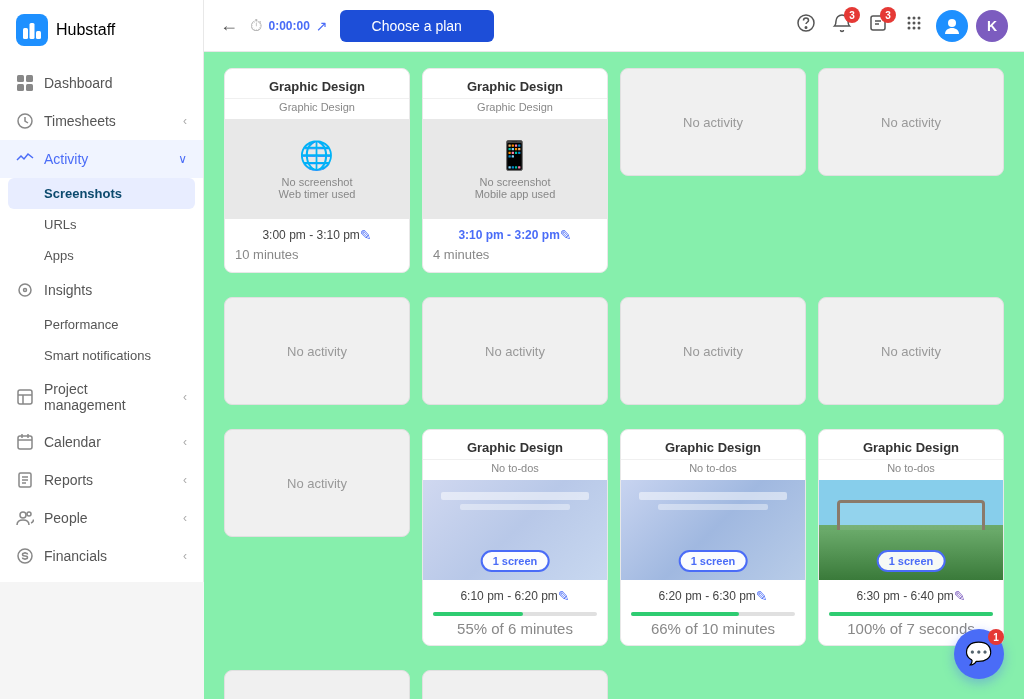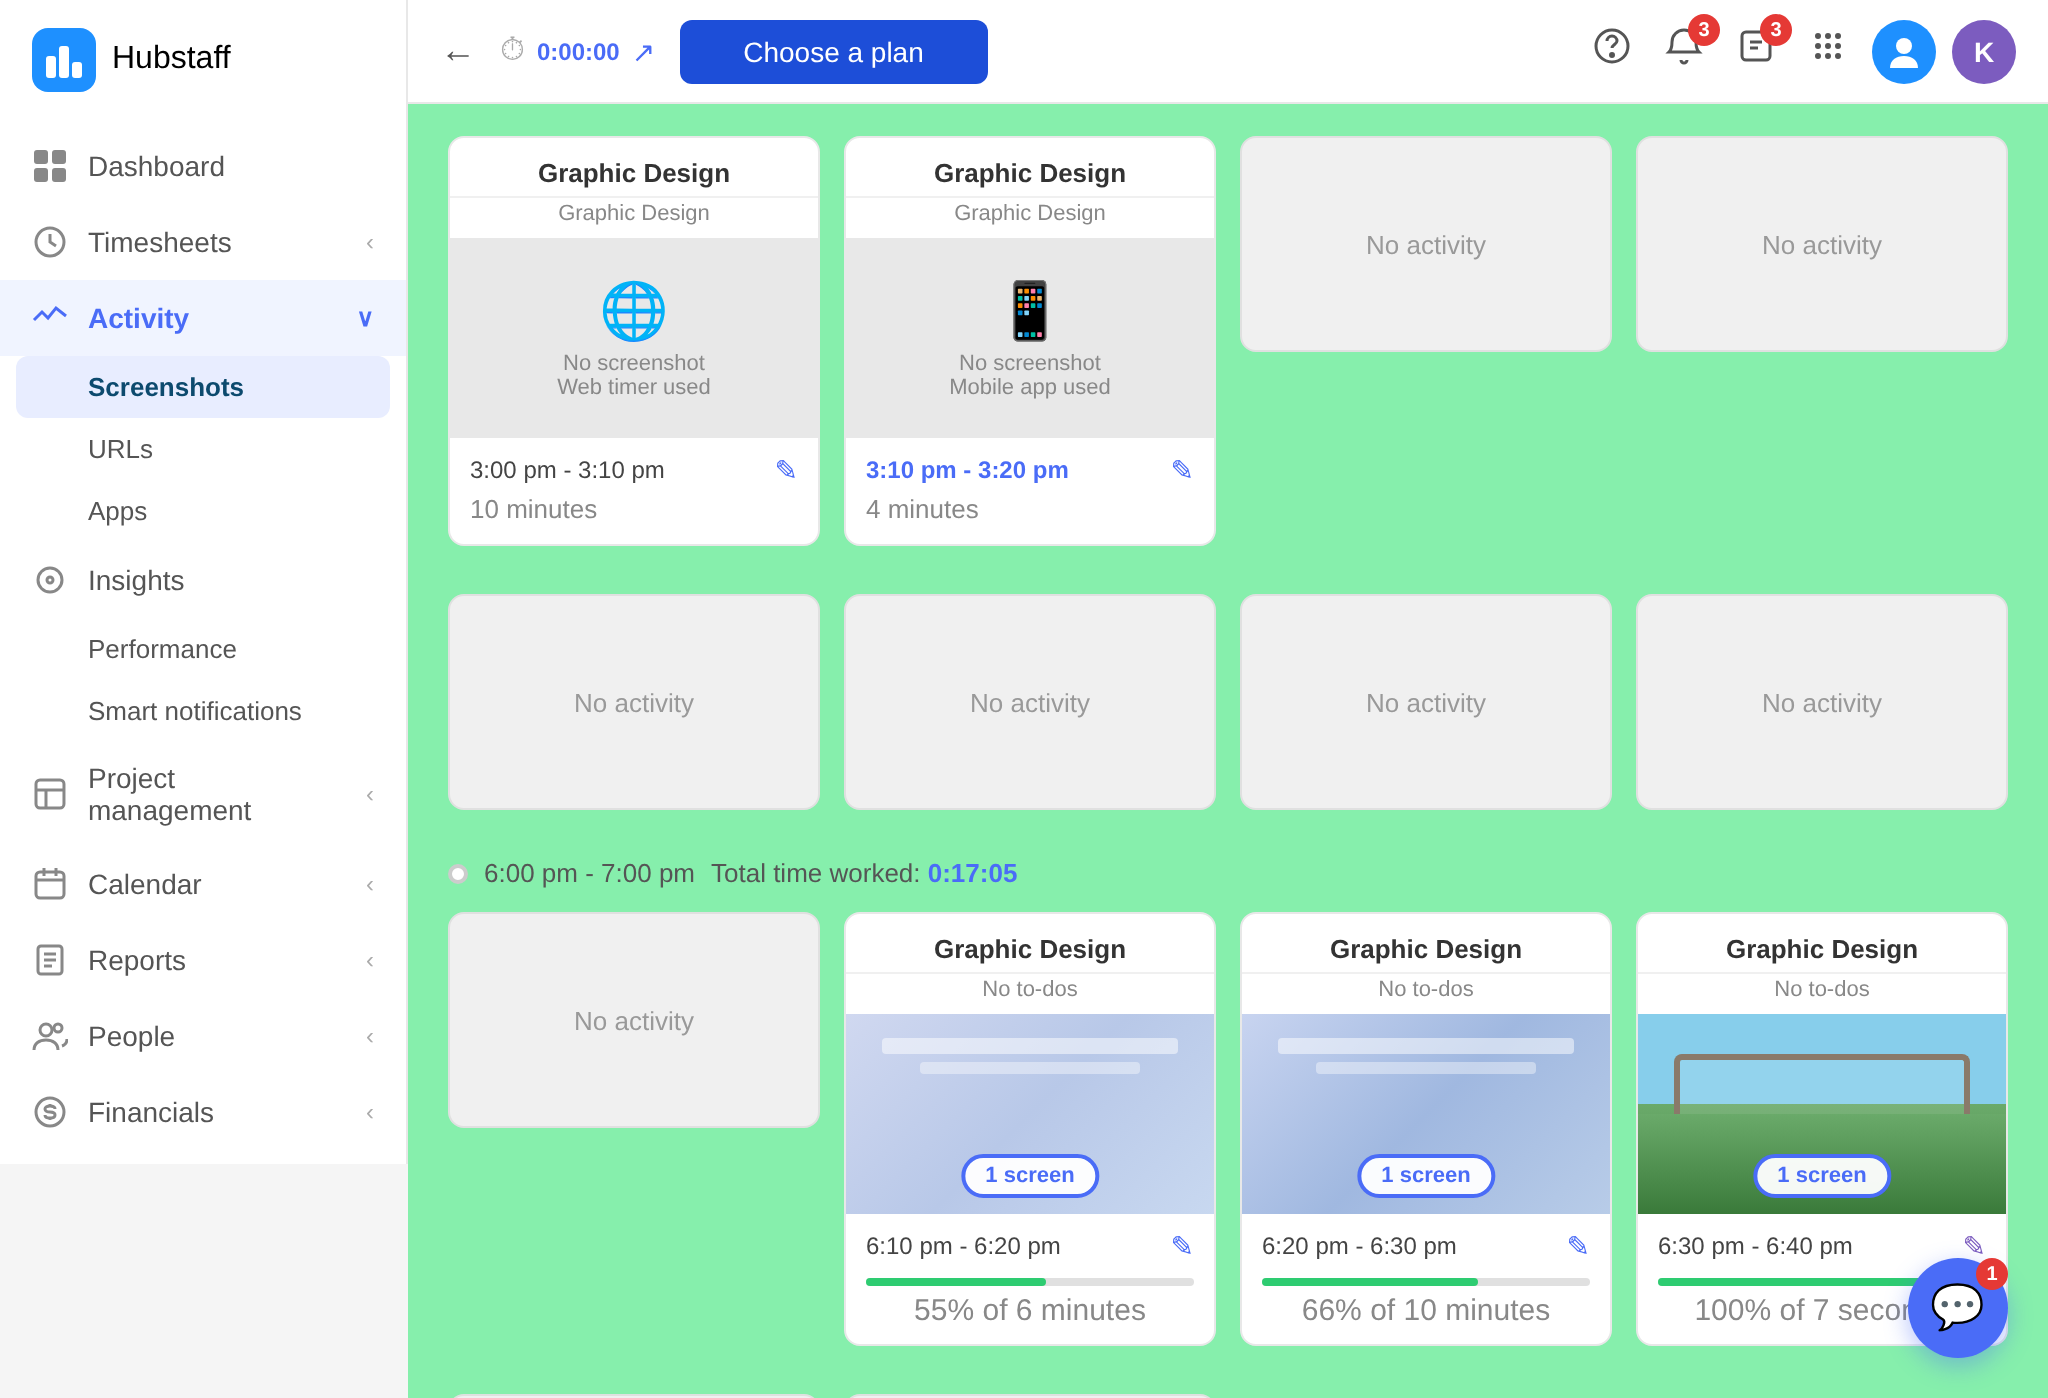--- a/index.html
+++ b/index.html
@@ -34,21 +34,21 @@
       display: flex;
       align-items: center;
       padding: 10px 16px;
       cursor: pointer;
       color: #555;
       font-size: 14px;
       gap: 10px;
       border-radius: 0;
       position: relative;
     }
-    .nav-item.active { color: #4a6cf7; background: #f0f4ff; font-weight: 700; }
+    .nav-item.active { color: #4a6cf7; background: #f0f4ff; font-weight: 400; }
     .nav-item .nav-icon { width: 18px; height: 18px; color: #888; }
     .nav-item.active .nav-icon { color: #4a6cf7; }
     .nav-chevron { margin-left: auto; font-size: 12px; color: #aaa; }
     .nav-sub-item {
       padding: 8px 16px 8px 44px;
       cursor: pointer;
       color: #555;
       font-size: 13px;
     }
     .nav-sub-item.active {
@@ -218,21 +218,21 @@
       align-items: center;
       justify-content: center;
       height: 100px;
       position: relative;
     }
     .no-screenshot-icon { font-size: 28px; color: #bbb; margin-bottom: 4px; }
     .no-screenshot-text { font-size: 11px; color: #888; text-align: center; }
     .card-time-row {
       display: flex;
       align-items: center;
-      justify-content: space-between;
+      justify-content: center;
       padding: 8px 10px 4px;
     }
     .card-time { font-size: 12px; color: #444; }
     .card-edit-icon { color: #4a6cf7; cursor: pointer; font-size: 14px; }
     .card-duration {
       text-align: left;
       font-size: 13px;
       color: #888;
       padding: 0 10px 10px;
     }
@@ -592,27 +592,20 @@
         <div class="no-activity-card">
           <span>No activity</span>
         </div>
         <div class="no-activity-card">
           <span>No activity</span>
         </div>
       </div>
     </div>
 
     <div class="time-block">
-      <div class="time-block-header">
-        <span class="dot"></span>
-        <span class="time-label">6:00 pm - 7:00 pm</span>
-        <span class="total-time">
-          Total time worked: <span>0:17:05</span>
-        </span>
-      </div>
       <div class="cards-grid">
 
         <div class="no-activity-card">
           <span>No activity</span>
         </div>
 
         <div class="screenshot-card">
           <div class="card-project-header">Graphic Design</div>
           <div class="card-project-sub">No to-dos</div>
           <div class="card-screenshot-area" style="position:relative;padding:0;overflow:hidden;">

